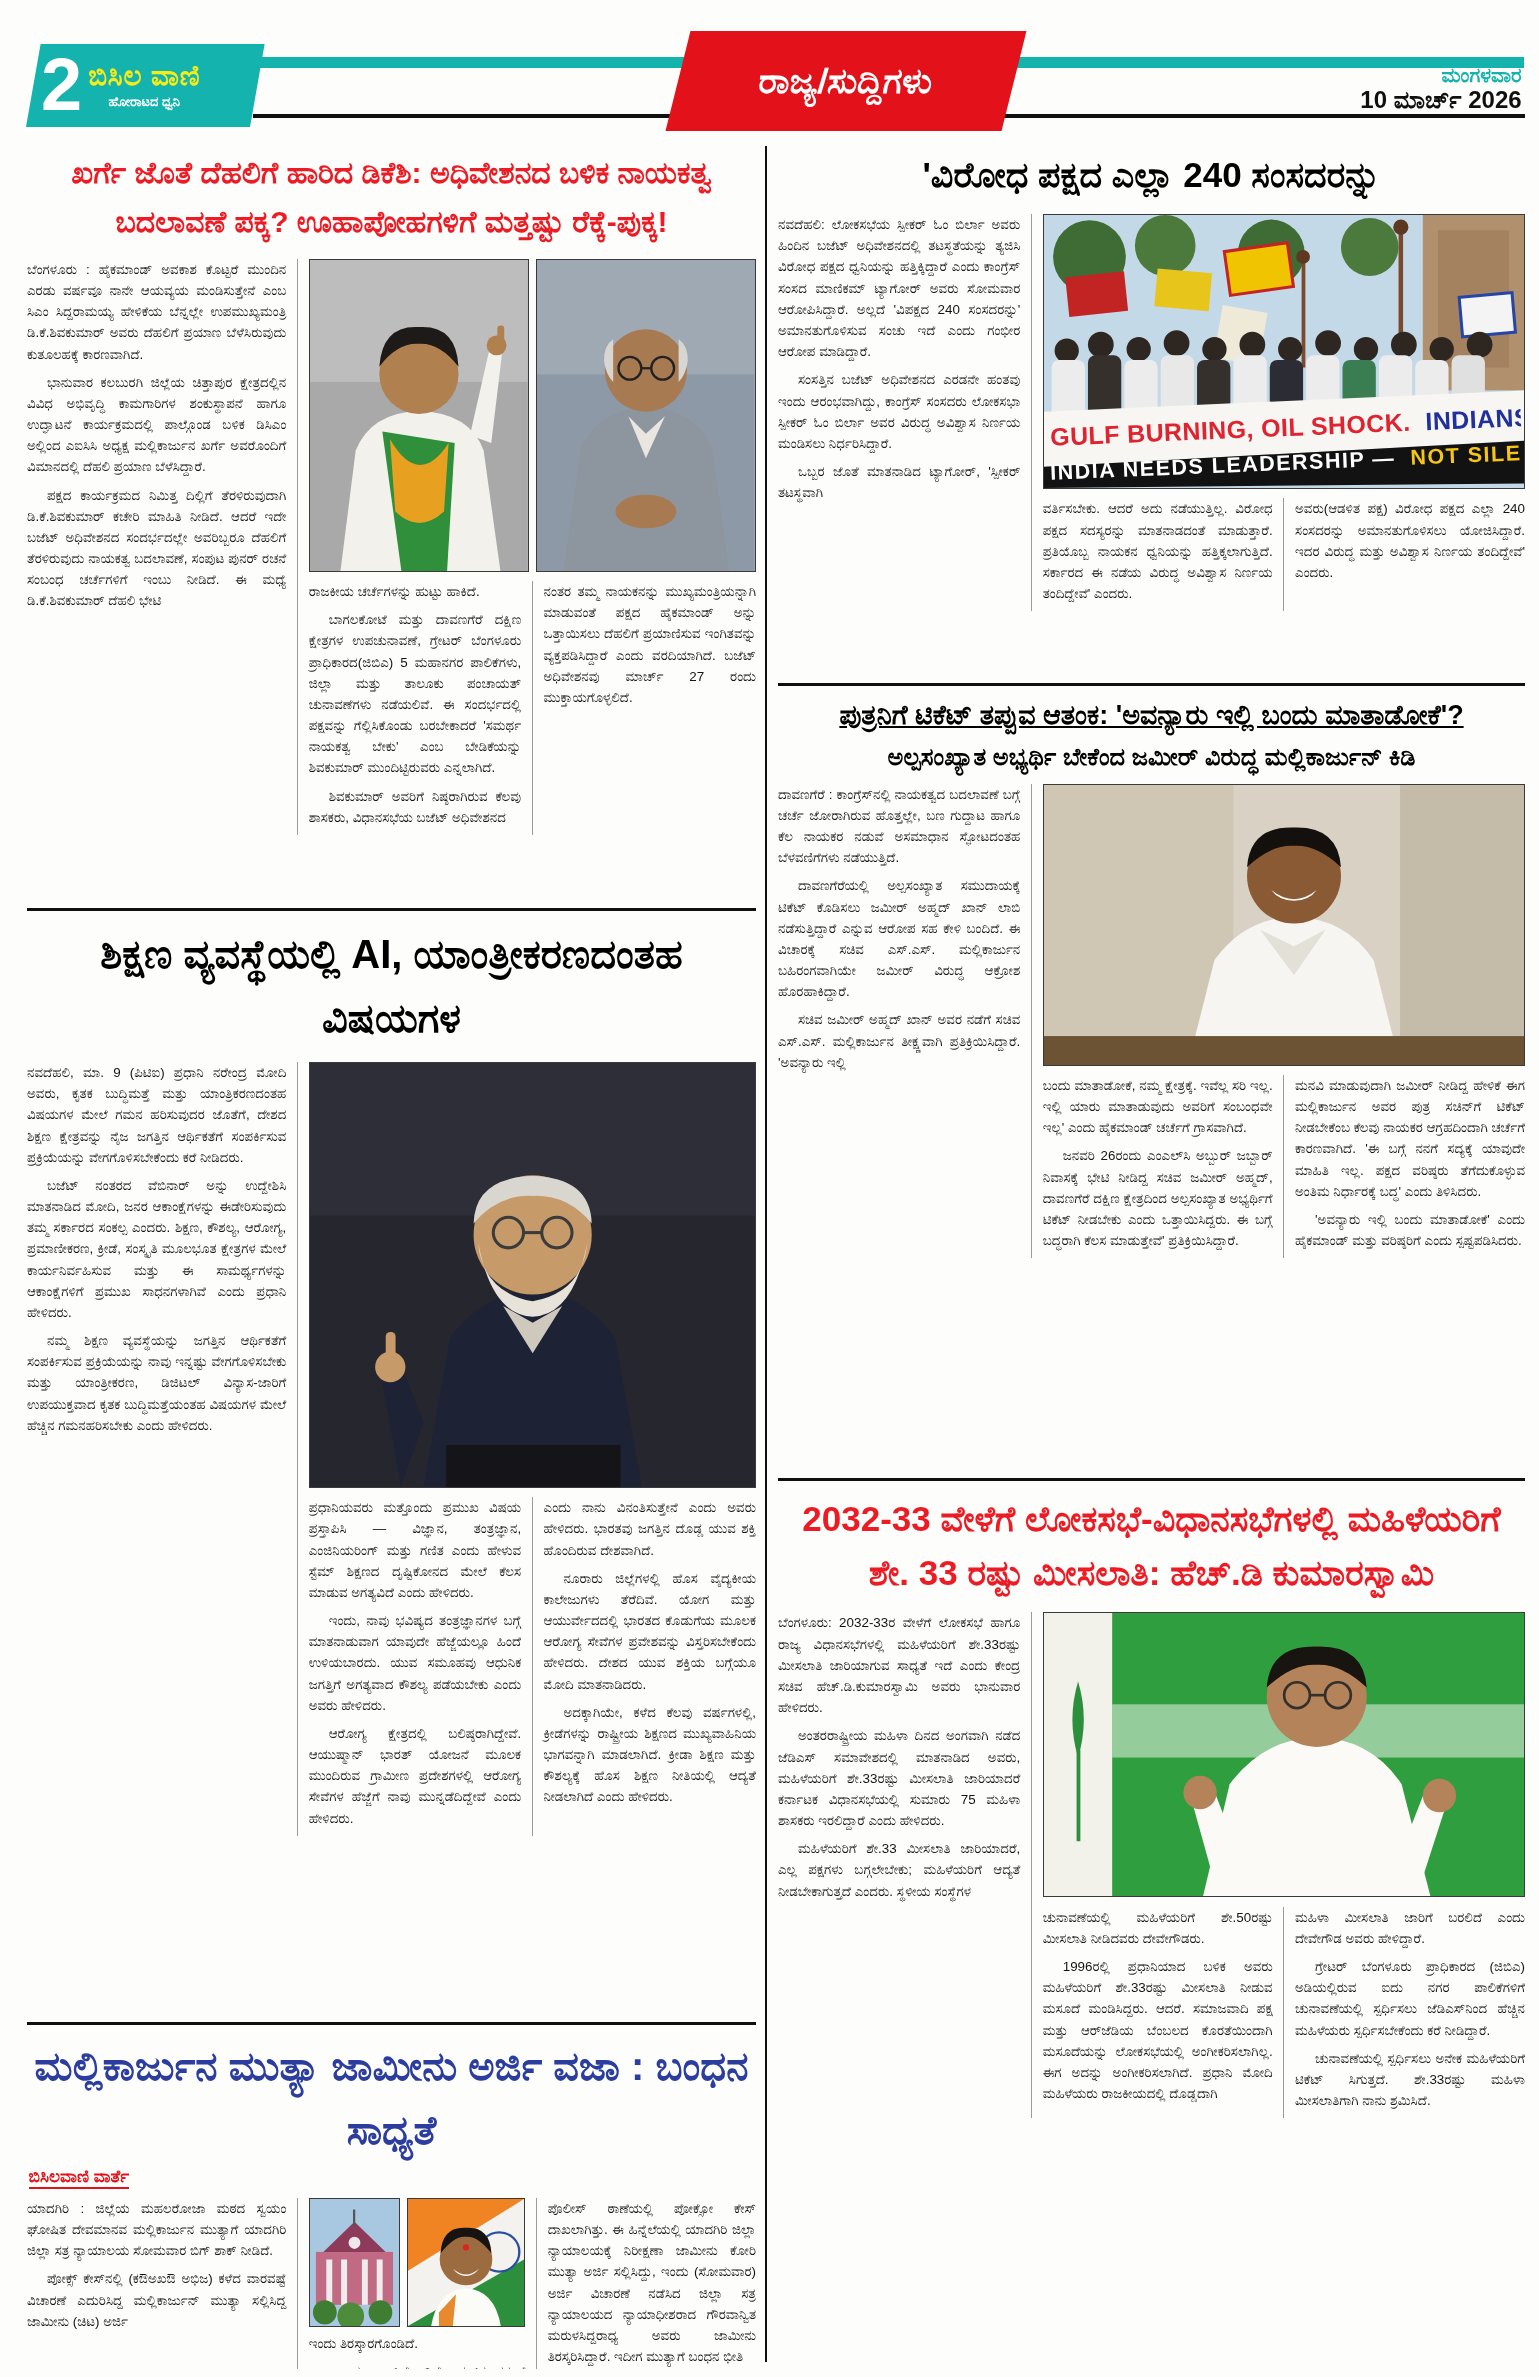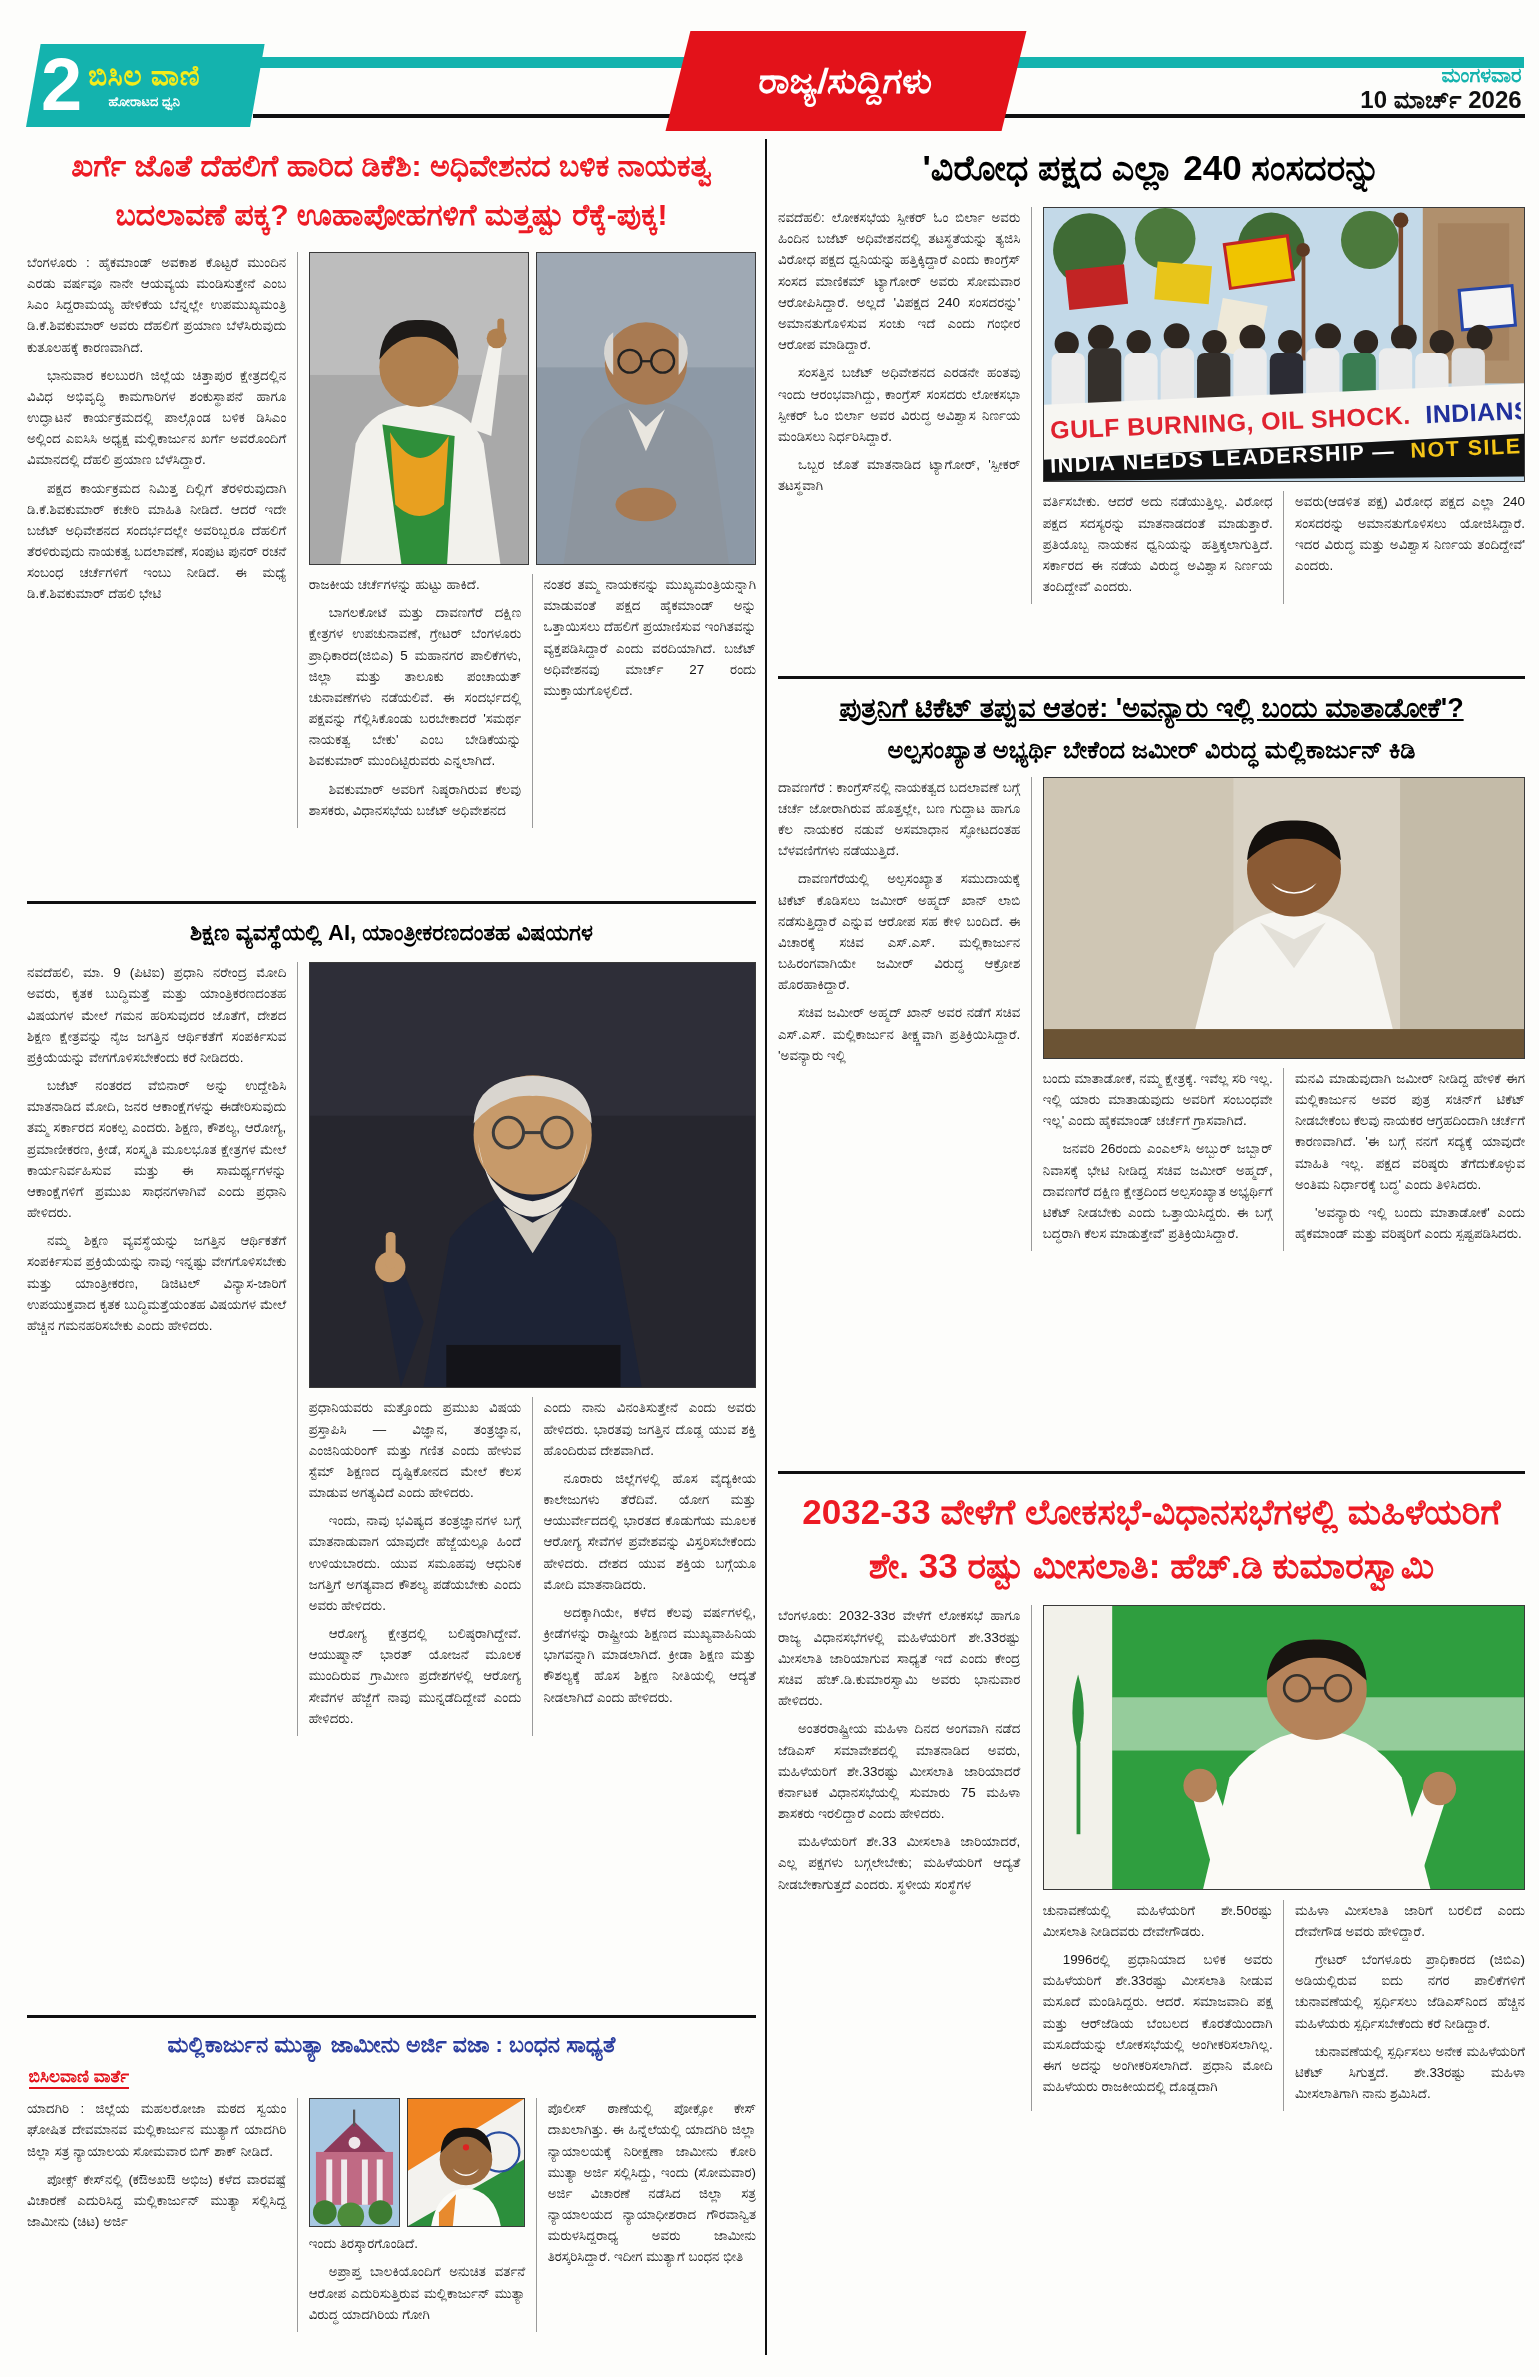--- a/index.html
+++ b/index.html
@@ -16,34 +16,34 @@
   .mast-text { margin-left:6.1px; text-align:center; }
   .mast-title { color:#f5ec1a; font-size:28px; font-weight:bold; letter-spacing:0.8px; line-height:1.1; }
   .mast-tag { color:#ffffff; font-size:13px; font-weight:bold; margin-top:3.1px; }
   .section-badge { position:absolute; left:678px; top:31px; width:336px; height:100px; background:#e3121a;
                    transform:skewX(-14deg); display:flex; align-items:center; justify-content:center; }
   .section-badge .sb-text { transform:skewX(8deg); color:#fff; font-size:35px; font-weight:bold; }
   .hdr-day  { position:absolute; right:18.4px; top:64px; width:230px; text-align:right; color:#14b3ae; font-size:20px; font-weight:bold; }
   .hdr-date { position:absolute; right:18.4px; top:86px; width:230px; text-align:right; color:#101010; font-size:24px; font-weight:bold; }
 
   
-  .main { position:absolute; top:136px; left:0; width:1436px; height:2235px; }
+  .main { position:absolute; top:143px; left:0; width:1436px; height:2235px; }
   .v-divider { position:absolute; left:765px; top:3.1px; width:2.3px; height:2216px; background:#101010; }
   .half-left  { position:absolute; left:27px;  top:0; width:729px; }
   .half-right { position:absolute; left:778px; top:0; width:747px; }
 
   .article { overflow:hidden; padding-top:4.6px; }
   .rule-b { border-bottom:3.1px solid #101010; }
 
   .h-red   { color:#ed1b24; font-weight:800; text-align:center; }
   .h-black { color:#000;    font-weight:800; text-align:center; }
   .h-blue  { color:#2b3d9e; font-weight:800; text-align:center; }
   .hl-40 { font-size:30px; line-height:1.65; }
   .hl-46 { font-size:35px; line-height:1.55; }
-  .hl-43 { font-size:22px; line-height:1.6; }
+  .hl-43 { font-size:40px; line-height:1.6; }
   .hl-38 { font-size:27px; line-height:1.5;text-decoration:underline; }
   .subhead { font-size:24px; font-weight:800; color:#000; text-align:center; margin-top:7.7px; }
   .kicker { display:inline-block; color:#e3121a; font-size:17px; font-weight:bold; border-bottom:2.3px solid #e3121a; margin:4.6px 0 7.7px 1.5px; }
 
   .cols { display:flex; margin-top:12.3px; }
   .c { padding:0 10.7px; font-size:13.4px; line-height:1.58; text-align:justify; color:#141414; }
   .c:first-child { padding-left:0; }
   .c:last-child { padding-right:0; }
   .c-rule { border-left:0.8px solid #9a9a9a; }
   .c p { margin:0 0 7px 0; text-indent:20px; }

